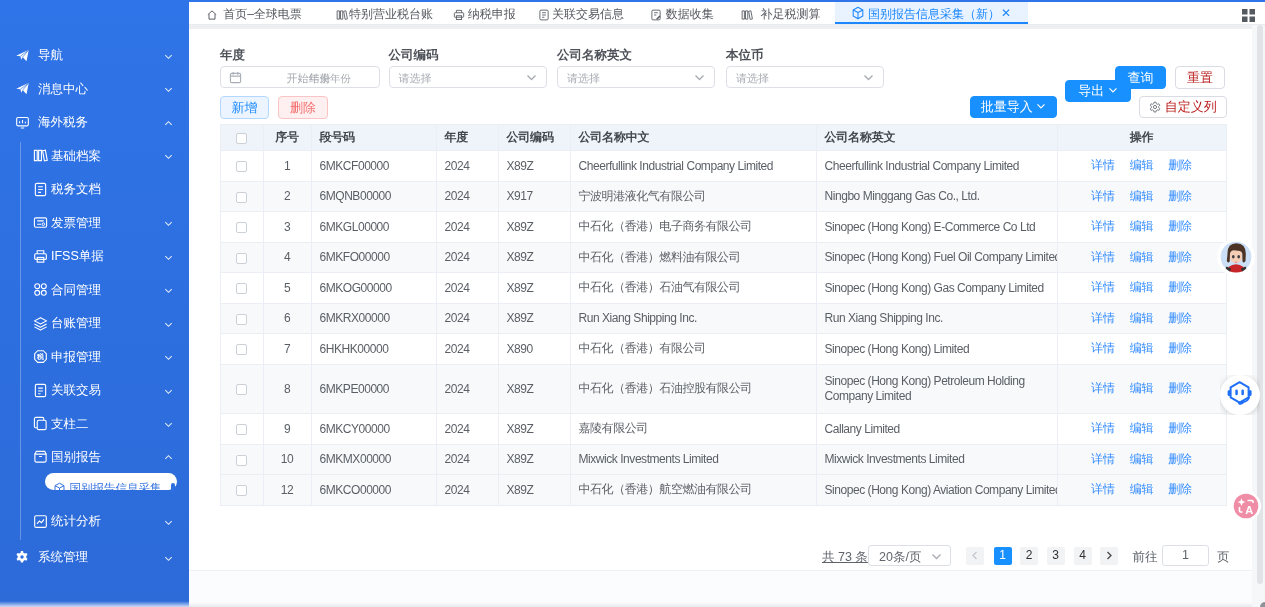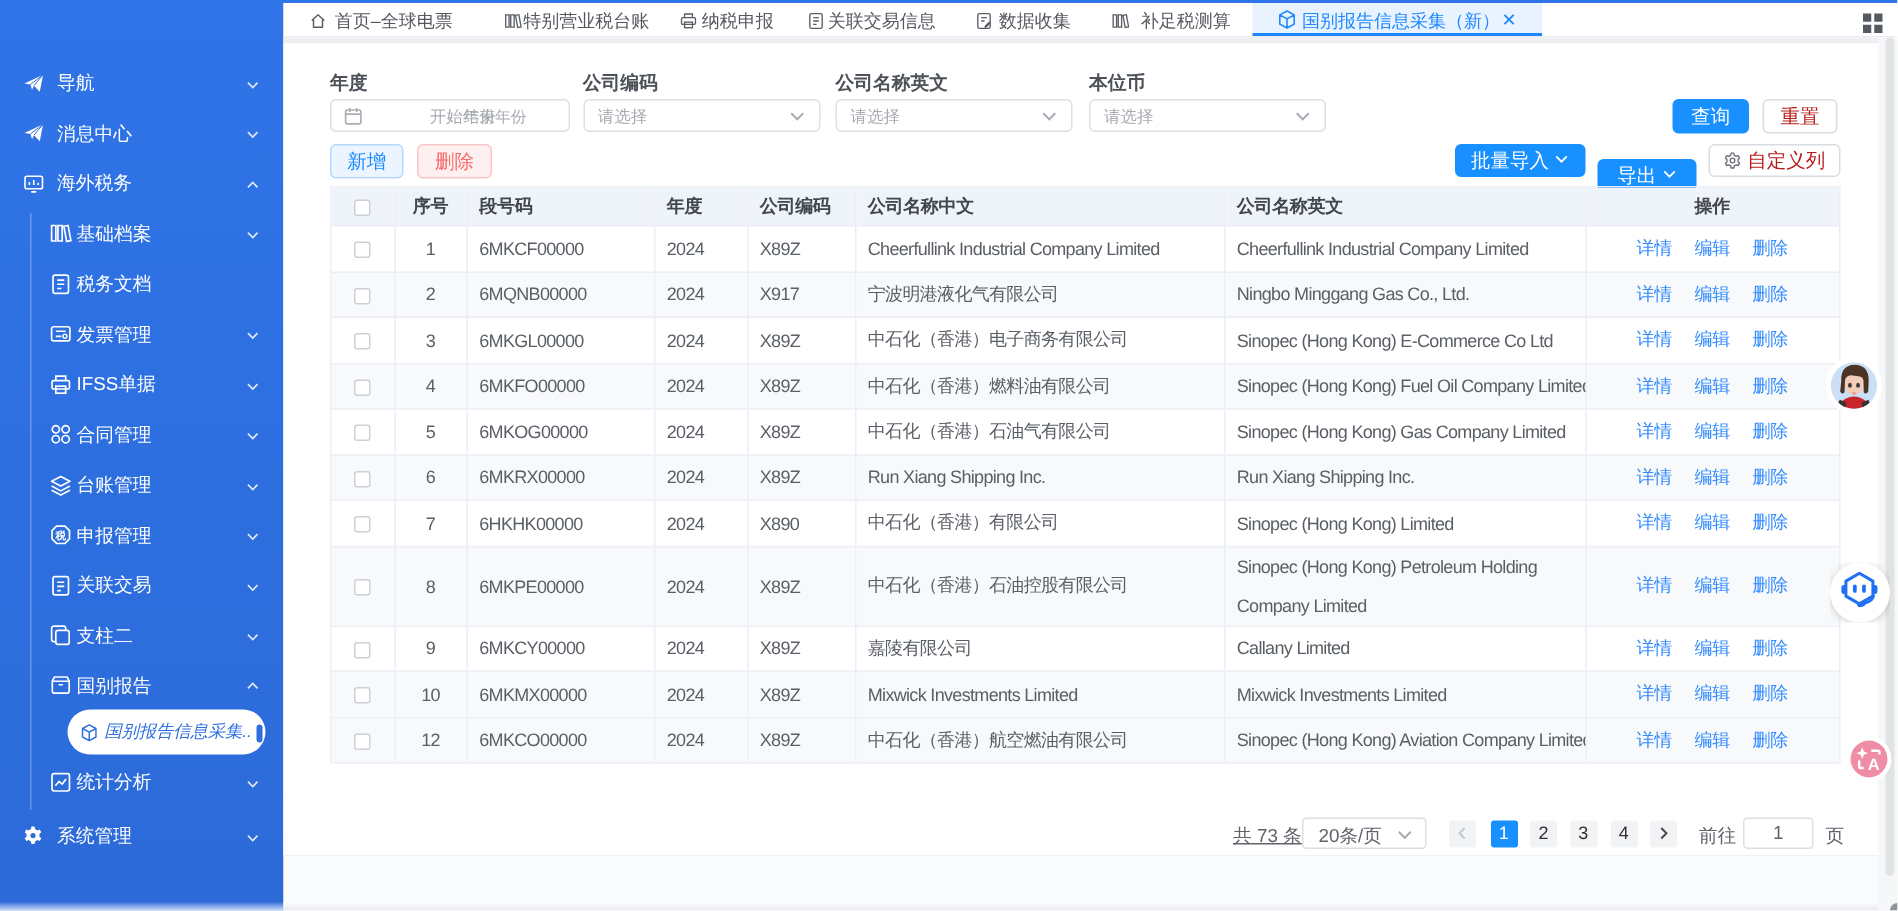--- a/index.html
+++ b/index.html
@@ -16,22 +16,22 @@
     font-size:11px; line-height:21px; padding-left:13px; }
   #search svg { position:absolute; right:10px; top:4px; }
   .mi { position:absolute; left:0; width:189px; height:28px; color:#fff; font-size:12.5px; }
   .mi .ic { position:absolute; left:15px; top:6px; }
   .mi .tx { position:absolute; left:38px; top:6.5px; line-height:15px; }
   .mi.sub { font-size:12.5px; }
   .mi.sub .ic { left:33px; }
   .mi.sub .tx { left:51px; }
   .mi .ar { position:absolute; right:15px; top:9px; }
   #guide { position:absolute; left:20px; top:142px; width:1px; height:398px; background:rgba(255,255,255,.28); }
-  #selpill { position:absolute; left:45px; top:473px; width:132px; height:30px; background:#fff;
-    border-radius:15px; color:#2e6fe0; font-size:11.5px;font-style:italic; }
+  #selpill { position:absolute; left:45px; top:473px; width:132px; height:17px; background:#fff;
+    border-radius:15px; color:#2e6fe0; font-size:11.5px; }
   #selpill .tx { position:absolute; left:24.5px; top:8px; width:99px; line-height:15px; white-space:nowrap; overflow:hidden; color:#2e6fe0;}
   #selpill .ic { position:absolute; left:8px; top:8.5px; }
   #selpill .bar { position:absolute; left:125.5px; top:9.5px; width:4px; height:12px; border-radius:2px; background:#2e6fe0; }
 
   
   #topline { position:absolute; left:0; top:0; width:1265px; height:2px; background:#2f74e8; z-index:3;}
   #tabbar { position:absolute; left:189px; top:2px; width:1076px; height:23px; background:#fff;
     border-bottom:1px solid #e9ebef; }
   .tic { position:absolute; top:5px; }
   .ttx { position:absolute; top:4px; font-size:12px; color:#55585f; white-space:nowrap; }
@@ -352,21 +352,21 @@
       </div>
 
   <div class="btn blue" style="left:926px; top:37.5px; width:51px; height:22.5px; line-height:21px;">查询</div>
   <div class="btn white" style="left:986px; top:37.5px; width:50px; height:22.5px; line-height:21px;">重置</div>
 
   <div class="btn" style="left:31px; top:67px; width:49px; height:23px; line-height:21px; background:#ecf5ff; border:1px solid #b3d8ff; color:#1c8aff;">新增</div>
   <div class="btn" style="left:89px; top:67px; width:50px; height:23px; line-height:21px; background:#fef0f0; border:1px solid #fbc4c4; color:#f56c6c;">删除</div>
   <div class="btn blue" style="left:781px; top:67px; width:87px; height:22px; line-height:20px;">批量导入 <svg width="10" height="7" viewBox="0 0 11 8" style="vertical-align:1px">
           <path d="M1.5 1.5l4 4 4-4" fill="none" stroke="#fff" stroke-width="1.4"></path>
         </svg></div>
-  <div class="btn blue" style="left:876px; top:77px; width:66px; height:22px; line-height:20px;">导出 <svg width="10" height="7" viewBox="0 0 11 8" style="vertical-align:1px">
+  <div class="btn blue" style="left:876px; top:51px; width:66px; height:22px; line-height:20px;">导出 <svg width="10" height="7" viewBox="0 0 11 8" style="vertical-align:1px">
           <path d="M1.5 1.5l4 4 4-4" fill="none" stroke="#fff" stroke-width="1.4"></path>
         </svg></div>
   <div class="btn white" style="left:950px; top:67px; width:88px; height:22px; line-height:20px;">
     <svg width="12" height="12" viewBox="0 0 16 16" style="vertical-align:-2px">
           <circle cx="8" cy="8" r="2.1" fill="none" stroke="#6a6f76" stroke-width="1.2"></circle>
           <path d="M6.8 1.5h2.4l.4 1.9 1.7 1 1.8-.7 1.2 2.1-1.4 1.3v2l1.4 1.3-1.2 2.1-1.8-.7-1.7 1-.4 1.9H6.8l-.4-1.9-1.7-1-1.8.7-1.2-2.1 1.4-1.3v-2L1.7 5.8l1.2-2.1 1.8.7 1.7-1z" fill="none" stroke="#6a6f76" stroke-width="1.2" stroke-linejoin="round"></path>
         </svg>
     自定义列</div>
 
   <table id="tbl">
@@ -463,21 +463,21 @@
             <td>Sinopec (Hong Kong) Limited</td>
     <td class="ops"><span class="lnk">详情</span><span class="lnk">编辑</span><span class="lnk">删除</span></td>
   </tr>
           <tr class="alt">
     <td class="ck"><span class="cb"></span></td>
     <td class="ctr">8</td>
             <td>6MKPE00000</td>
             <td>2024</td>
             <td>X89Z</td>
     <td>中石化（香港）石油控股有限公司</td>
-            <td style="height:49.5px; white-space:normal; line-height:26px;">Sinopec (Hong Kong) Petroleum Holding<br>Company Limited</td>
+            <td style="height:49.5px; white-space:normal; line-height:15px;">Sinopec (Hong Kong) Petroleum Holding<br>Company Limited</td>
     <td class="ops"><span class="lnk">详情</span><span class="lnk">编辑</span><span class="lnk">删除</span></td>
   </tr>
           <tr class="">
     <td class="ck"><span class="cb"></span></td>
     <td class="ctr">9</td>
             <td>6MKCY00000</td>
             <td>2024</td>
             <td>X89Z</td>
     <td>嘉陵有限公司</td>
             <td>Callany Limited</td>

